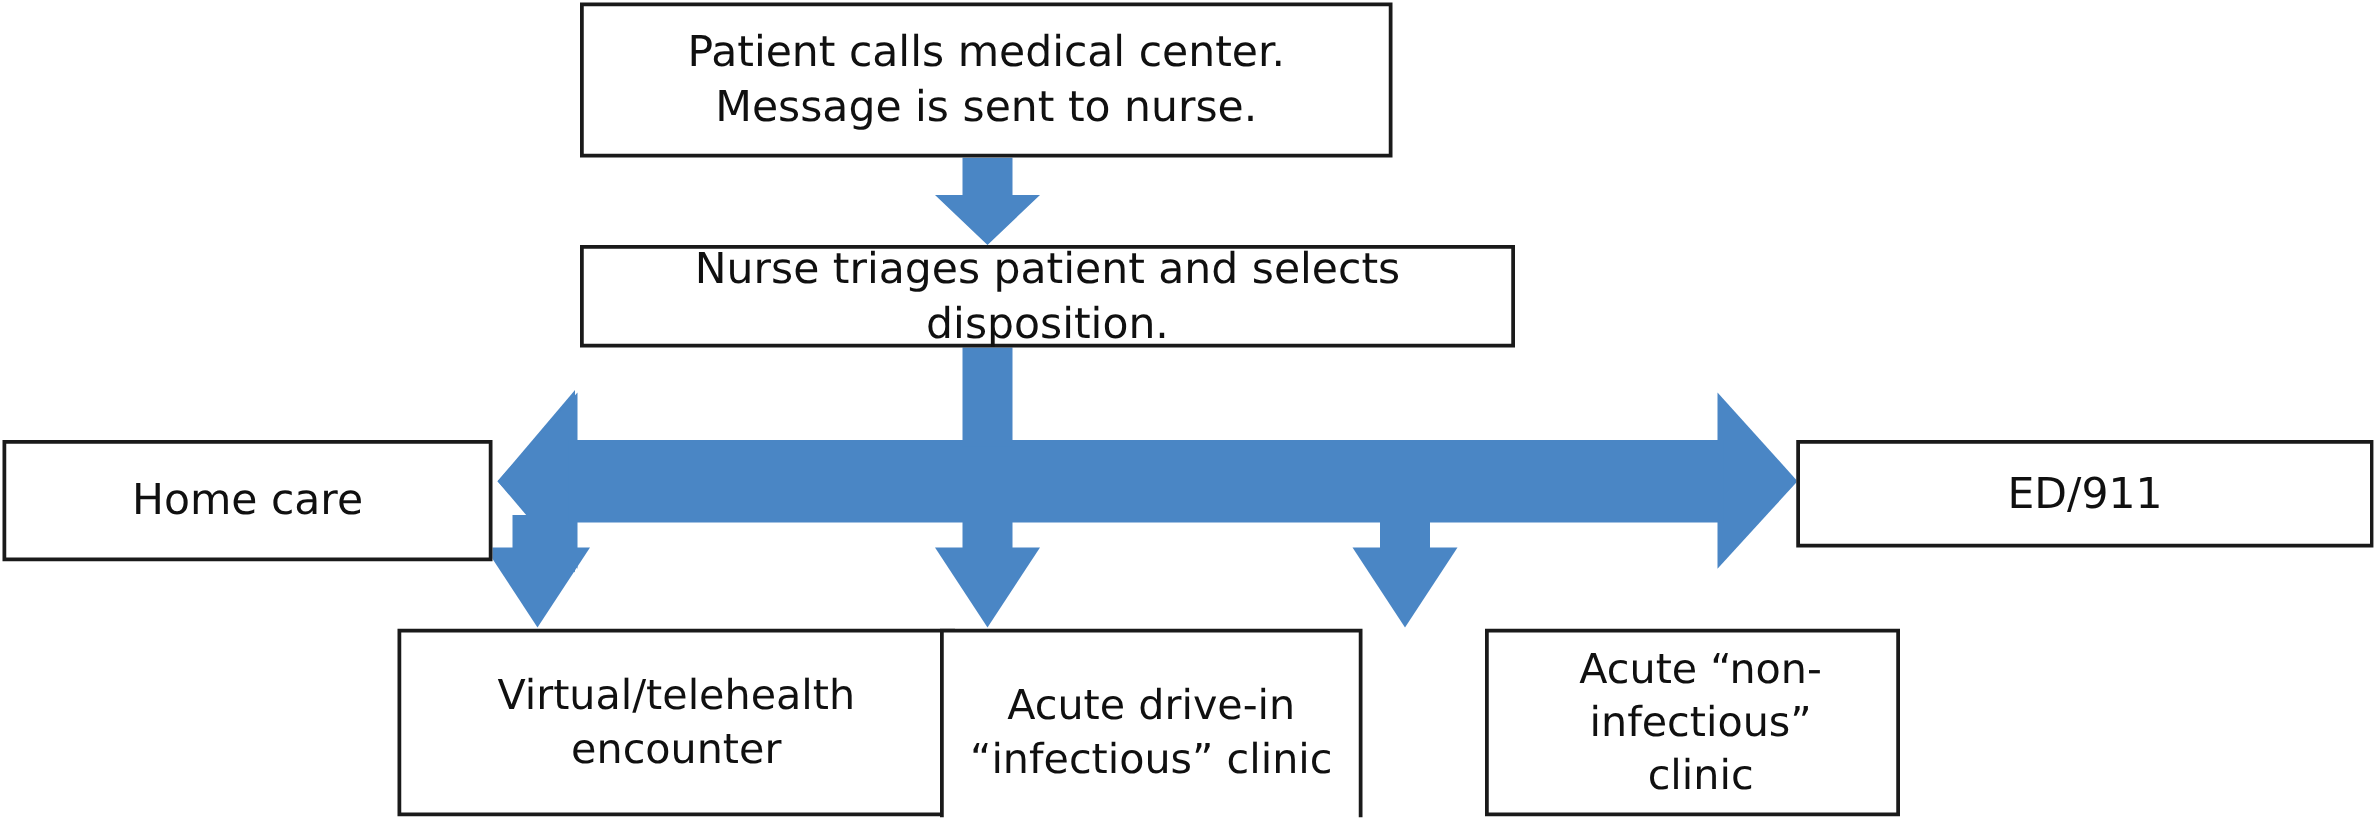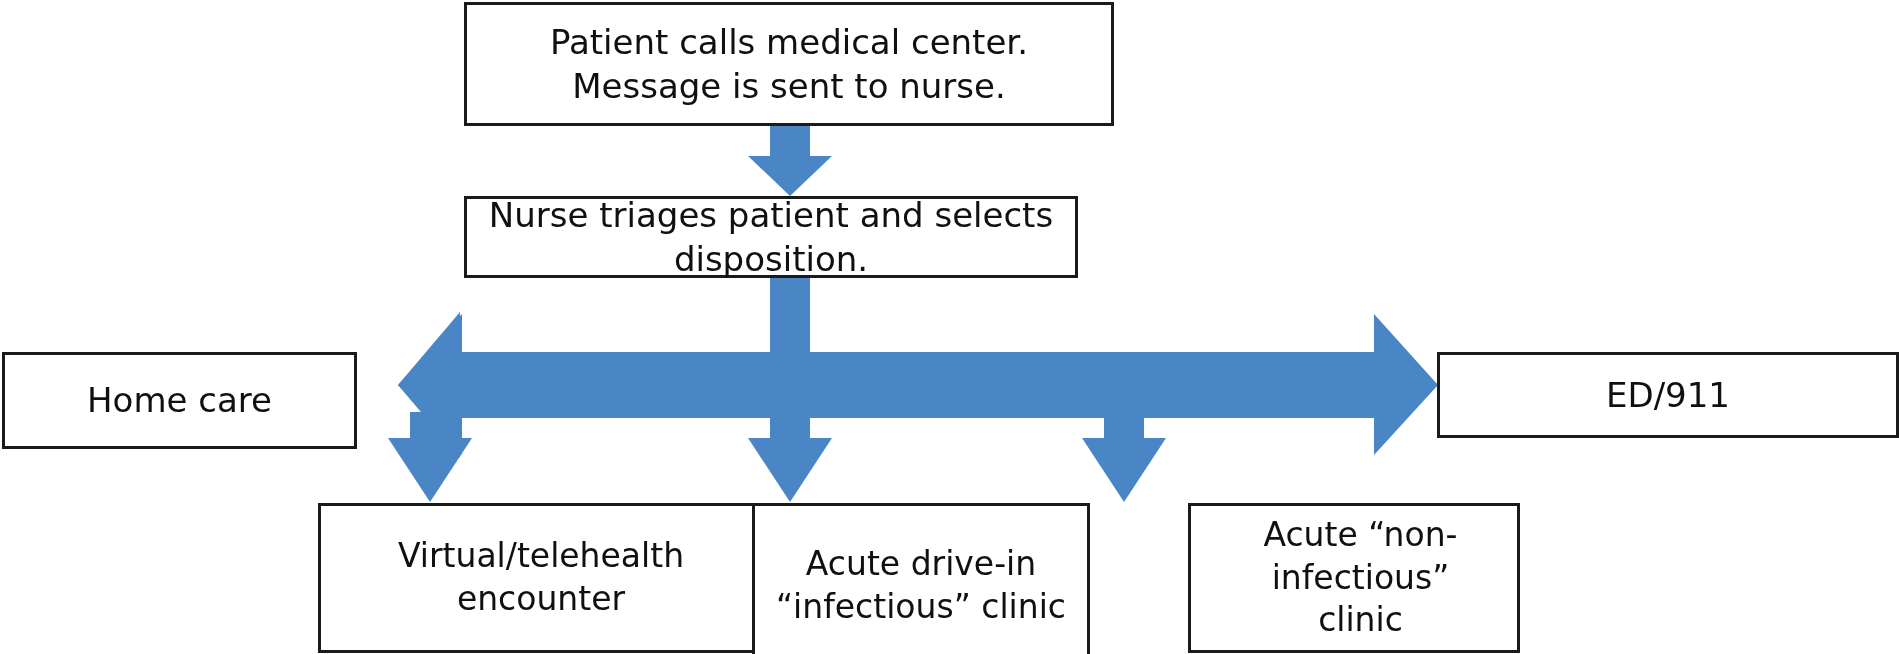--- a/index.html
+++ b/index.html
@@ -2,22 +2,22 @@
 <html><head>
 <meta charset="utf-8">
 <style>
   html,body{margin:0;padding:0;background:#ffffff;}
   body{font-family:"DejaVu Sans","Liberation Sans",sans-serif;}
   #canvas{position:relative;width:1899px;height:654px;background:#ffffff;overflow:hidden;border-radius:15px;}
   .box{position:absolute;box-sizing:border-box;background:#ffffff;border:3px solid #1a1a1a;
        display:flex;align-items:center;justify-content:center;text-align:center;color:#101010;z-index:3;}
   .box .txt{line-height:1.30;padding:0 10px;white-space:pre-line;}
   #box-top{left:464px;top:2px;width:650px;height:124px;font-size:34px;}
-  #box-nurse{left:464px;top:196px;width:614px;height:82px;font-size:34px;}
-  #box-home{left:2px;top:352px;width:355px;height:97px;font-size:34px;}
+  #box-nurse{left:464px;top:196px;width:748px;height:82px;font-size:34px;}
+  #box-home{left:2px;top:352px;width:392px;height:97px;font-size:34px;}
   #box-ed{left:1437px;top:352px;width:462px;height:86px;font-size:34px;}
   #box-virtual{left:318px;top:503px;width:446px;height:150px;font-size:33px;}
   #box-drivein{left:752px;top:503px;width:338px;height:166px;font-size:33px;}
   #box-noninf{left:1188px;top:503px;width:332px;height:150px;font-size:33px;padding-left:13px;}
   .arrow-svg{position:absolute;left:0;top:0;width:1899px;height:654px;z-index:1;pointer-events:none;}
 </style>
 </head>
 <body>
 
 <div id="canvas">

